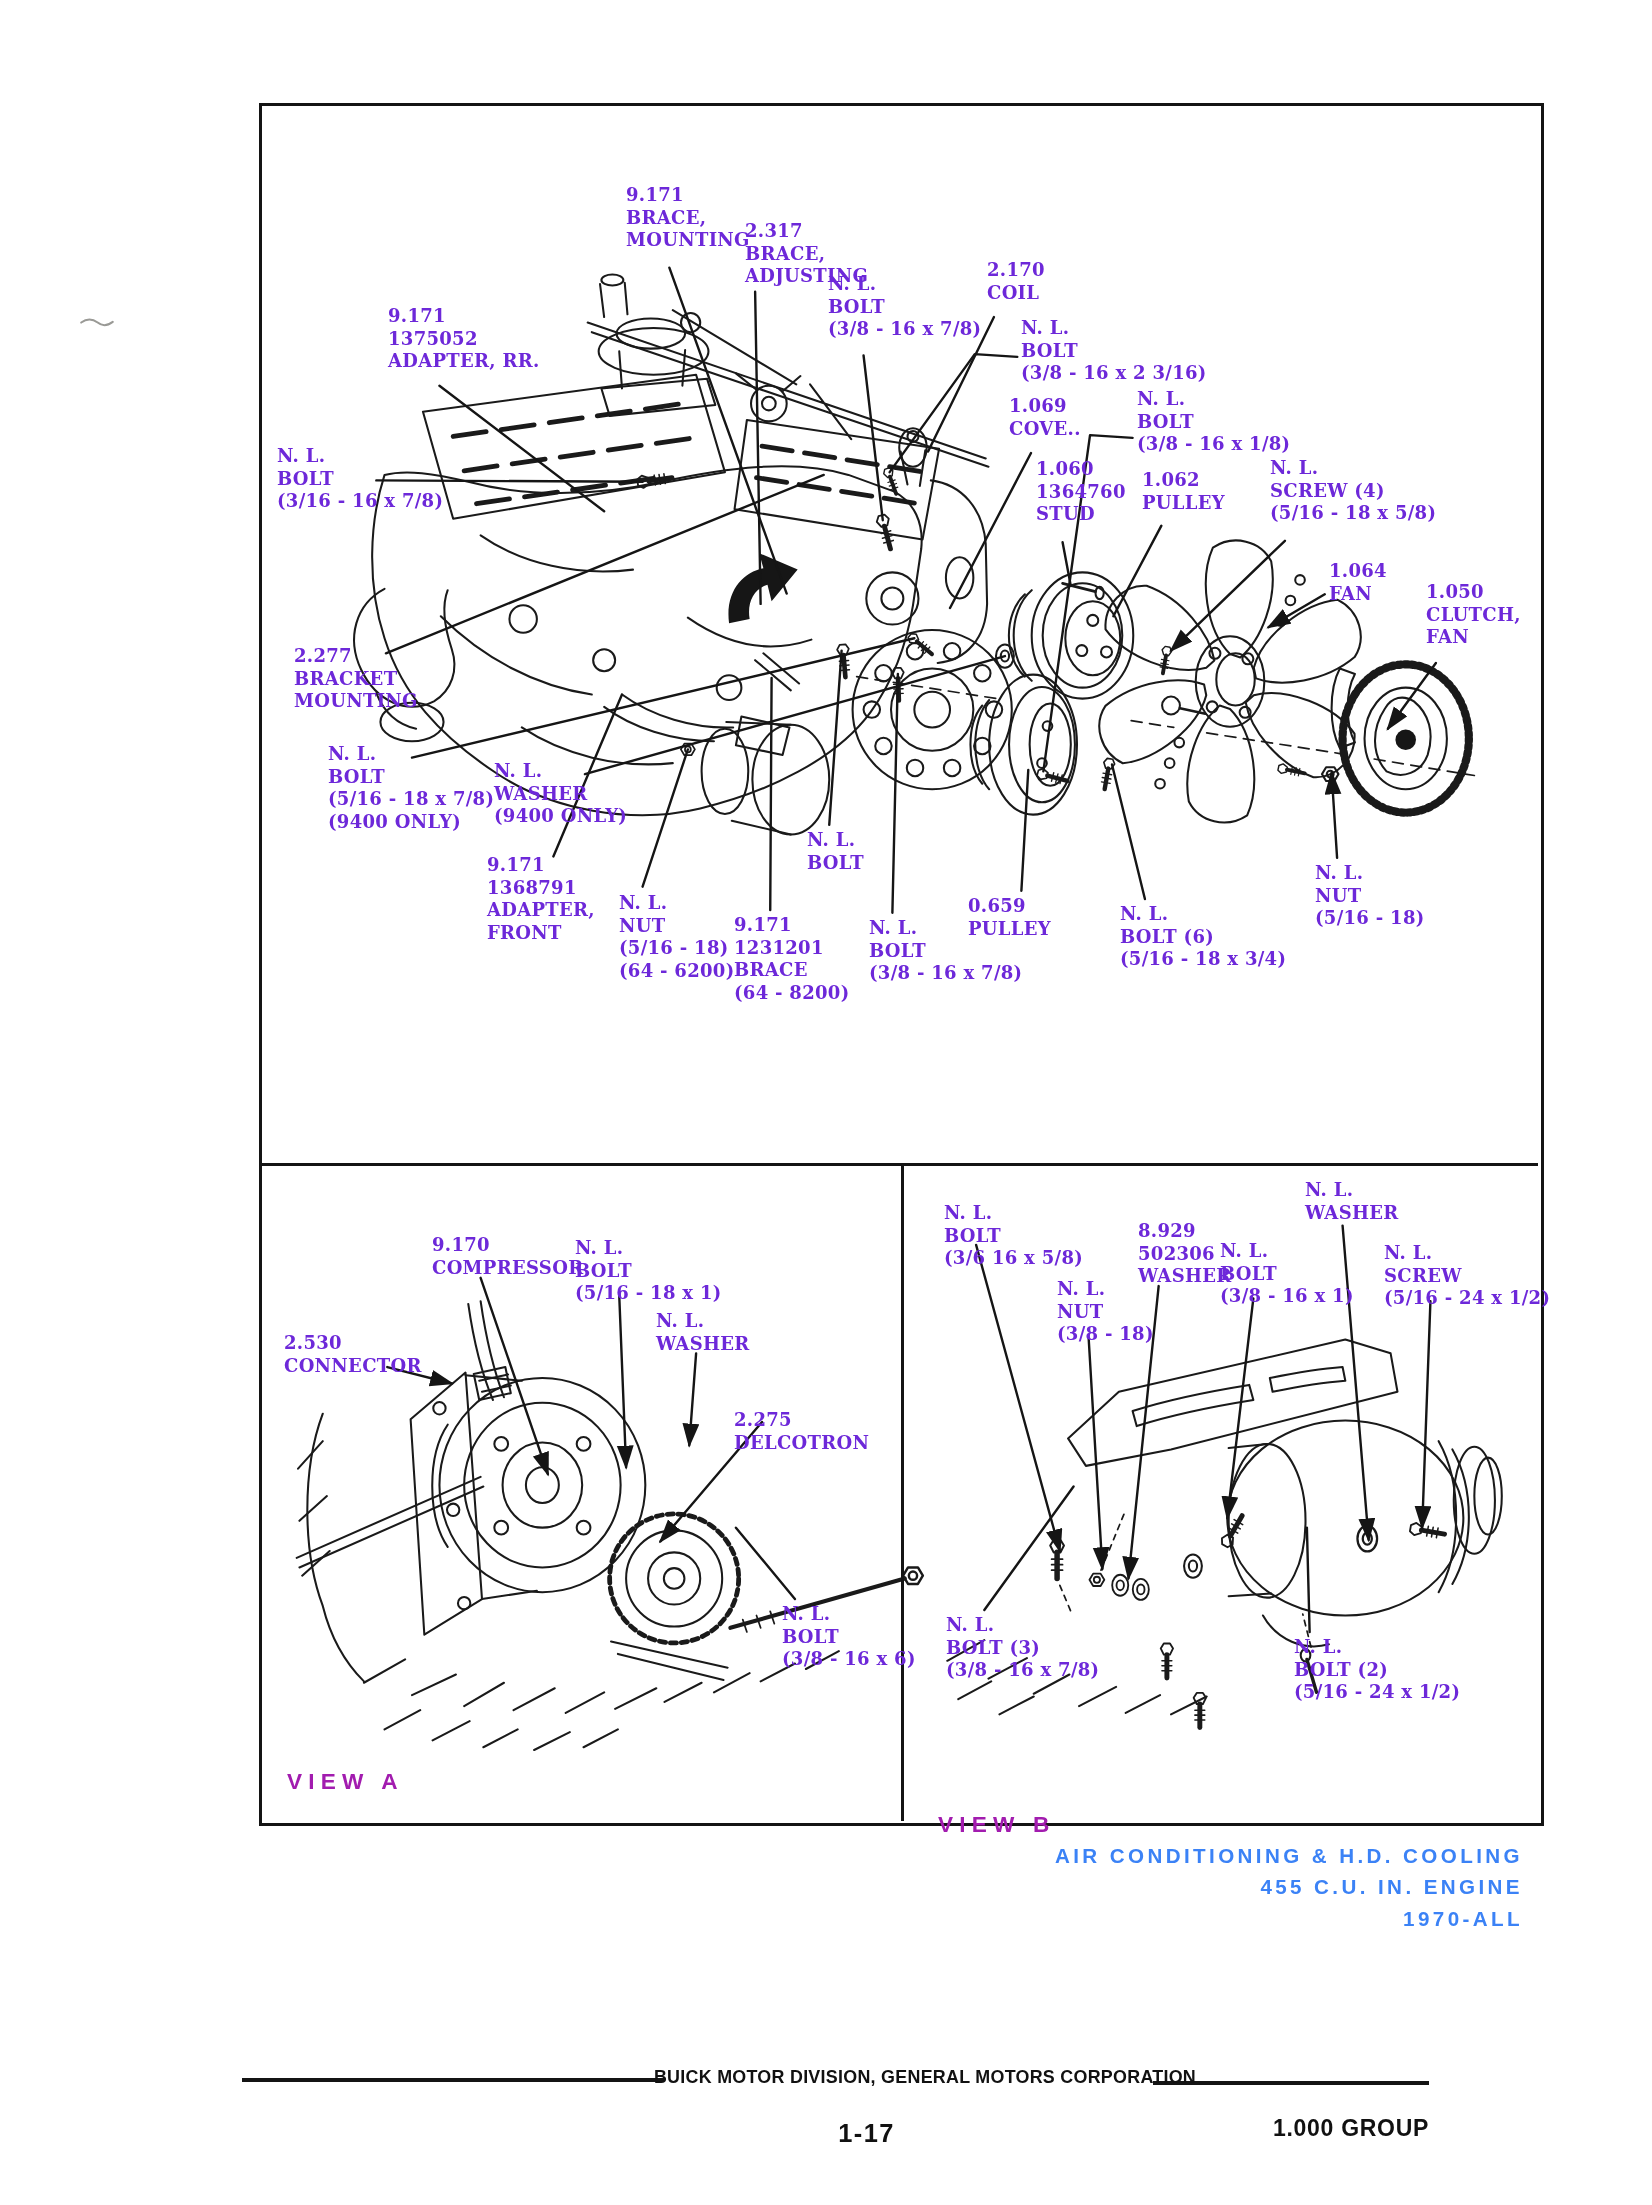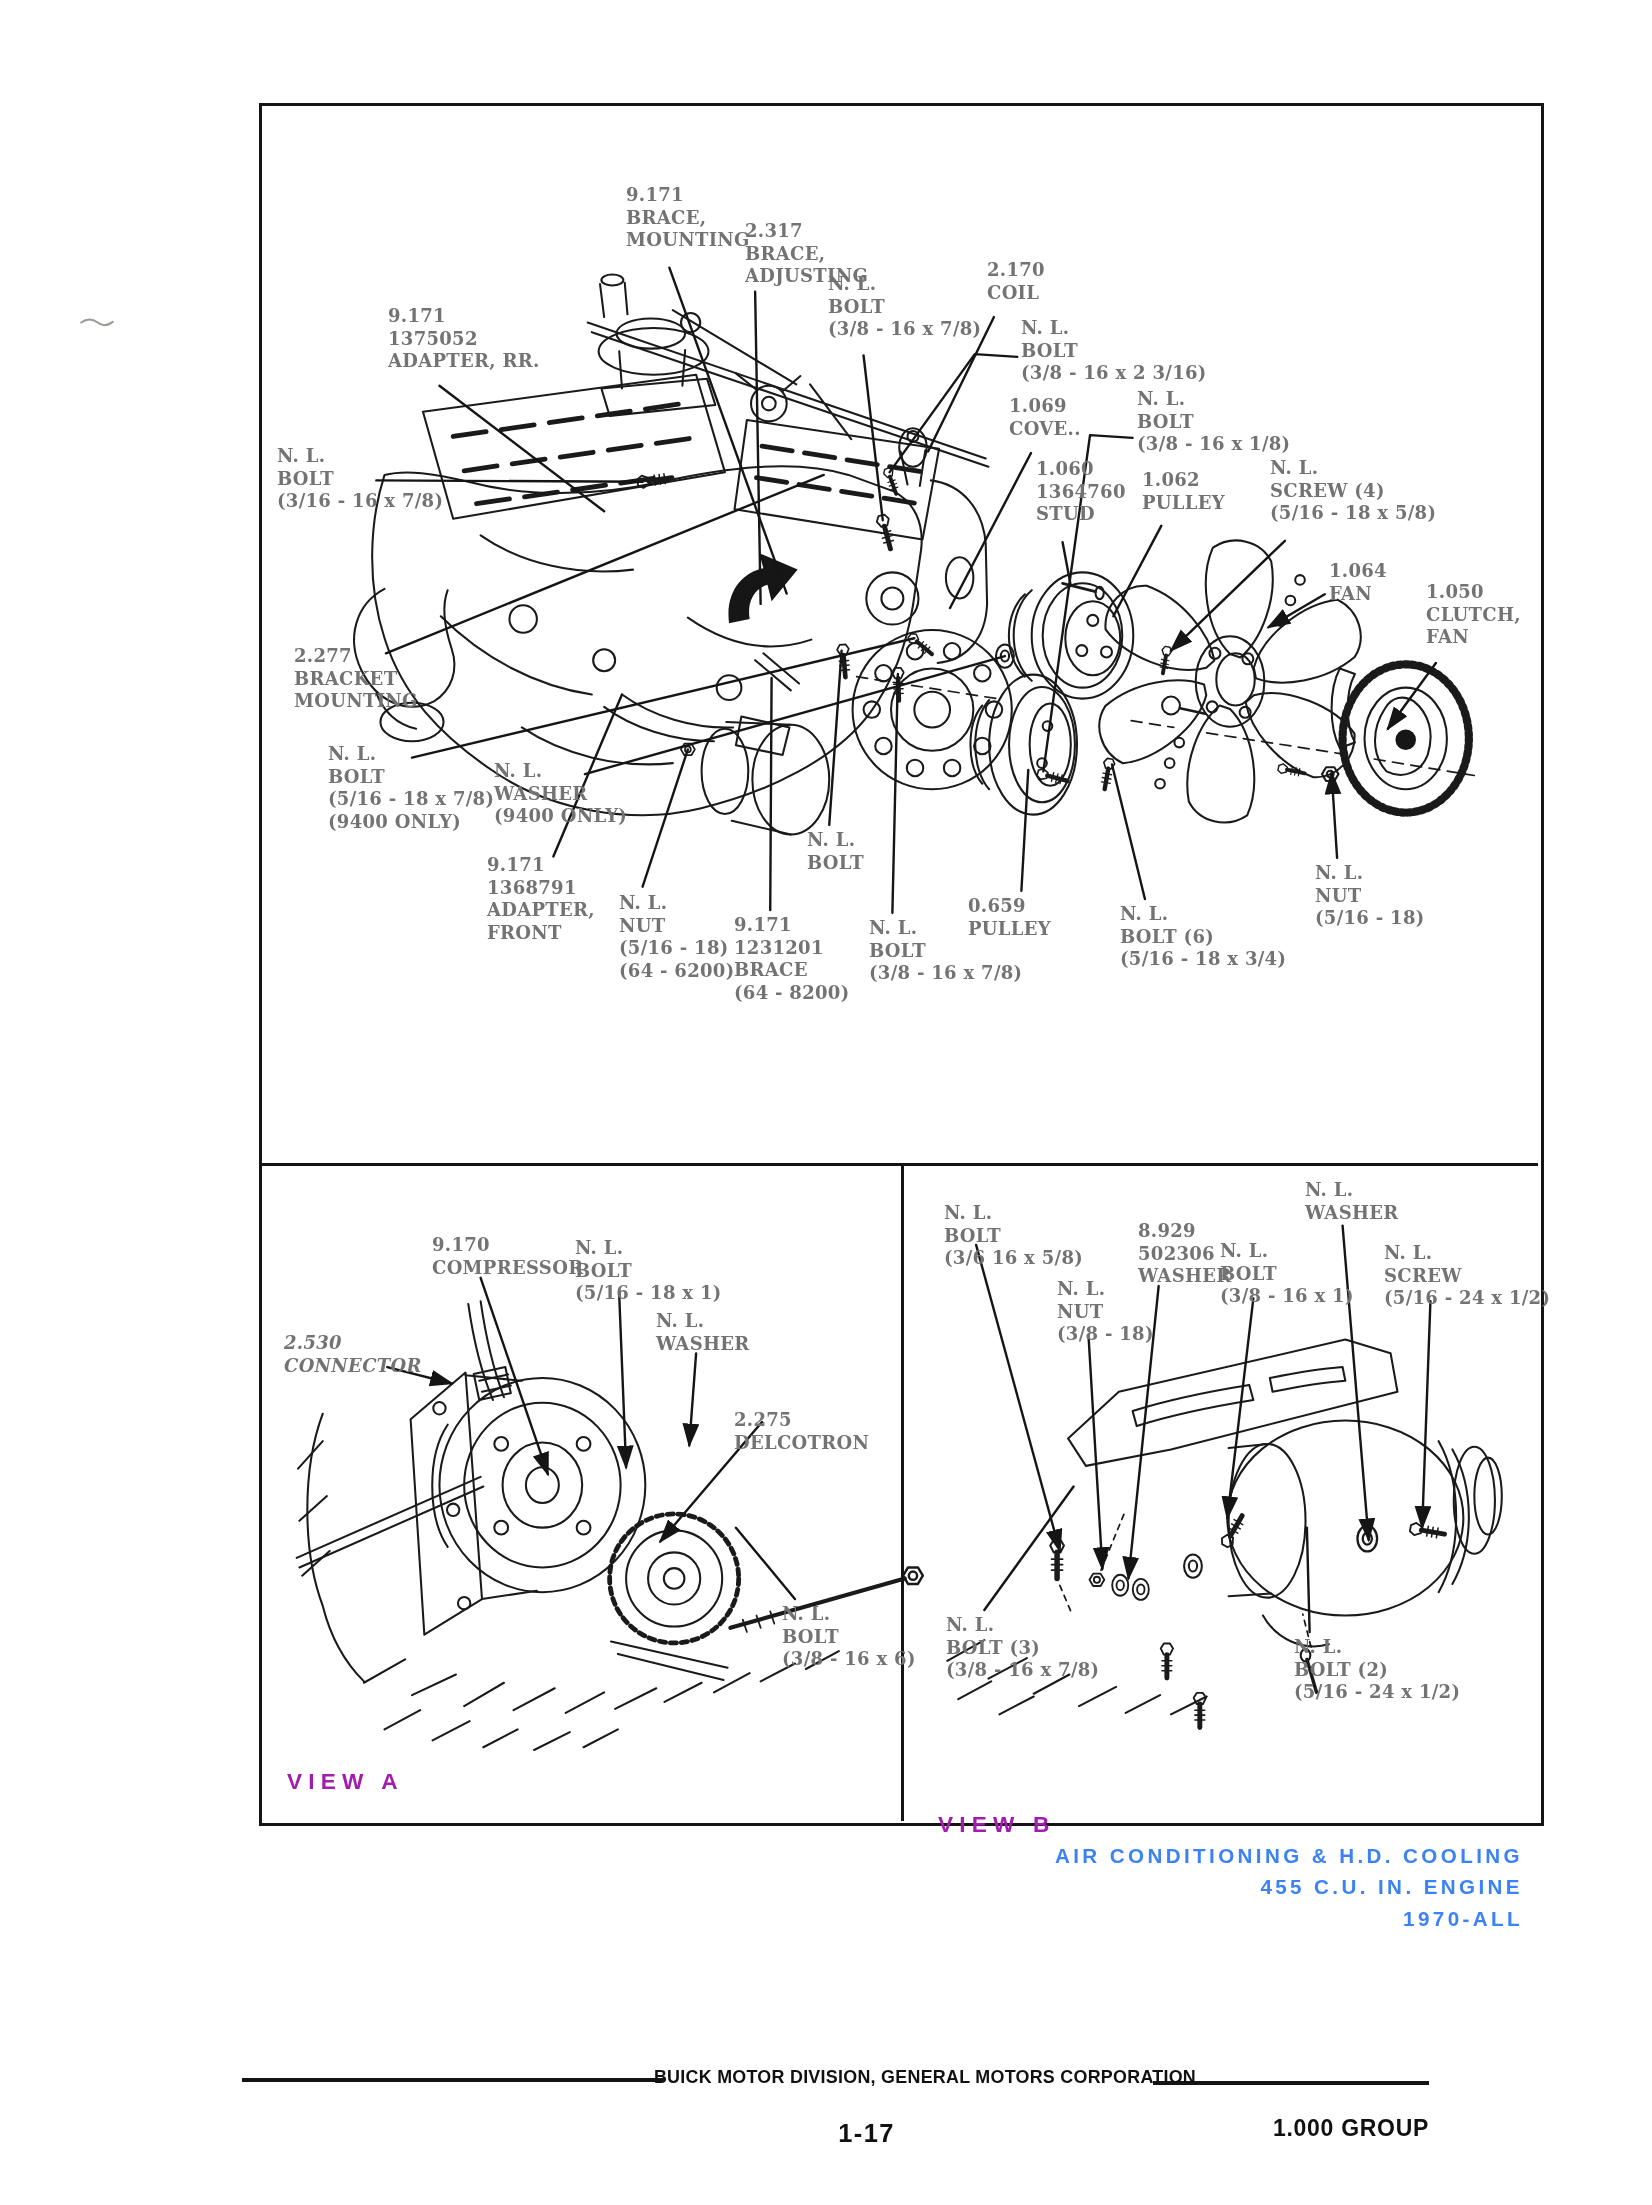--- a/index.html
+++ b/index.html
@@ -2,21 +2,21 @@
 <html style="font-size:11px"><head>
 <meta charset="utf-8">
 <style>
   html,body{margin:0;padding:0;background:#e8e8e4;}
   #page{position:relative;width:1653px;height:2205px;background:#ffffff;overflow:hidden;
         font-family:"DejaVu Serif",serif;color:#141414;}
   #artwork,#leader-svg{position:absolute;left:0;top:0;width:1653px;height:2205px;}
   .box{position:absolute;border:3.4px solid #141414;}
   .divider{position:absolute;background:#141414;}
   .part-label{position:absolute;font:700 18px/22.6px "DejaVu Serif",serif;letter-spacing:0.3px;
-              white-space:nowrap;color:#737373;}
+              white-space:nowrap;color:#6d28d9;}
   .view-title{position:absolute;font:700 22.6px "Liberation Sans",sans-serif;letter-spacing:6.2px;color:#a21caf;}
   .caption-line{position:absolute;left:244px;width:1279px;text-align:right;
                 font:700 20.6px "Liberation Sans",sans-serif;letter-spacing:3.4px;color:#3b82f6;}
   .rule{position:absolute;height:4.1px;background:#141414;}
   #publisher{position:absolute;left:623px;top:2066px;width:604px;text-align:center;
              font:700 19px "Liberation Sans",sans-serif;letter-spacing:0.3px;transform:scaleX(.94);color:#111;}
   #page-num{position:absolute;left:784px;top:2119px;width:165px;text-align:center;
             font:700 25.4px "Liberation Sans",sans-serif;letter-spacing:1.4px;color:#111;}
   #group-num{position:absolute;left:1223px;top:2115px;width:206px;text-align:right;
              font:700 23px "Liberation Sans",sans-serif;letter-spacing:0.7px;color:#111;}
@@ -443,21 +443,21 @@
     </div>
     <div class="part-label" style="left: 575px; top: 1237px;">
       <div>N. L.</div>
       <div>BOLT</div>
       <div>(5/16 - 18 x 1)</div>
     </div>
     <div class="part-label" style="left: 656px; top: 1310px;">
       <div>N. L.</div>
       <div>WASHER</div>
     </div>
-    <div class="part-label" style="left: 284px; top: 1332px; font-style: italic;">
+    <div class="part-label" style="left: 284px; top: 1332px;">
       <div>2.530</div>
       <div>CONNECTOR</div>
     </div>
     <div class="part-label" style="left: 734px; top: 1377px; margin-top: 32px;">
       <div>2.275</div>
       <div>DELCOTRON</div>
     </div>
     <div class="part-label" style="left: 782px; top: 1603px;">
       <div>N. L.</div>
       <div>BOLT</div>

